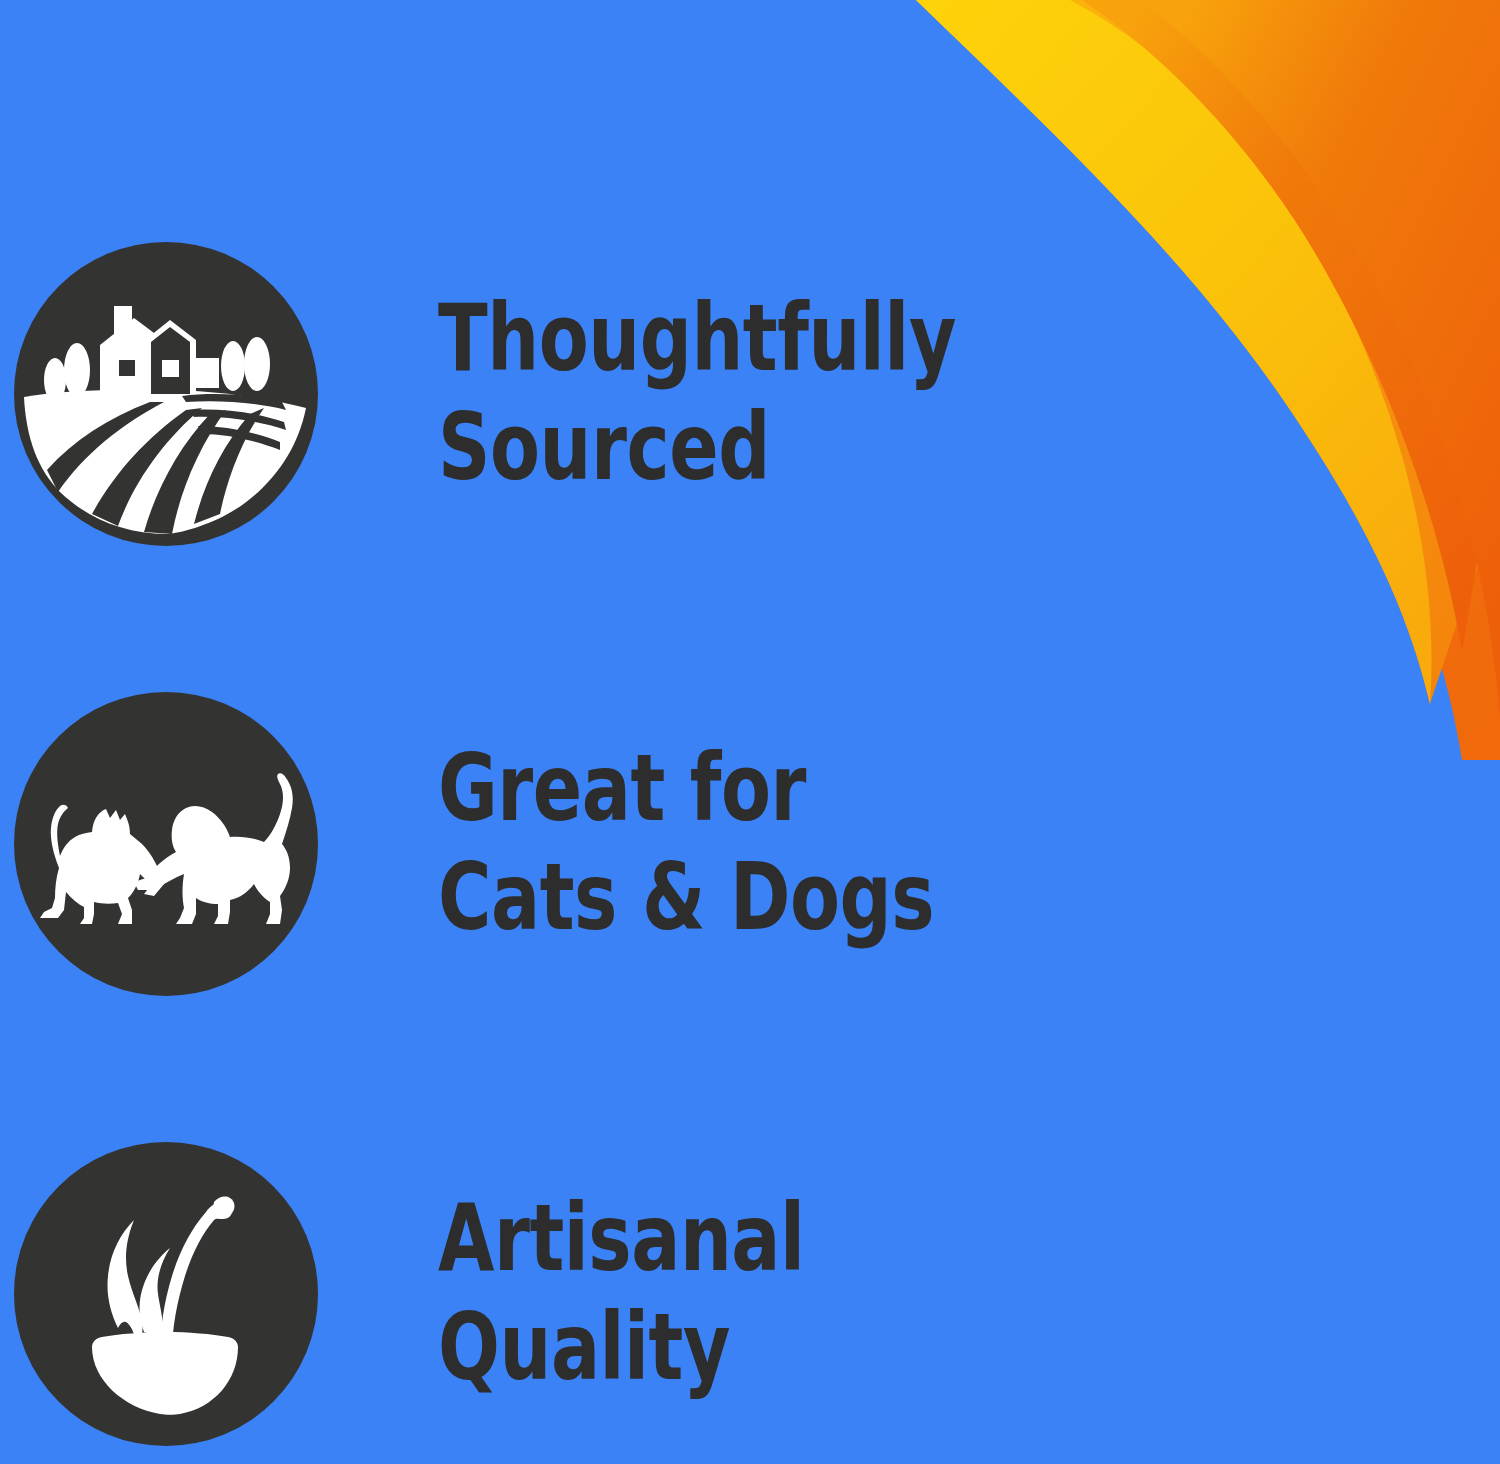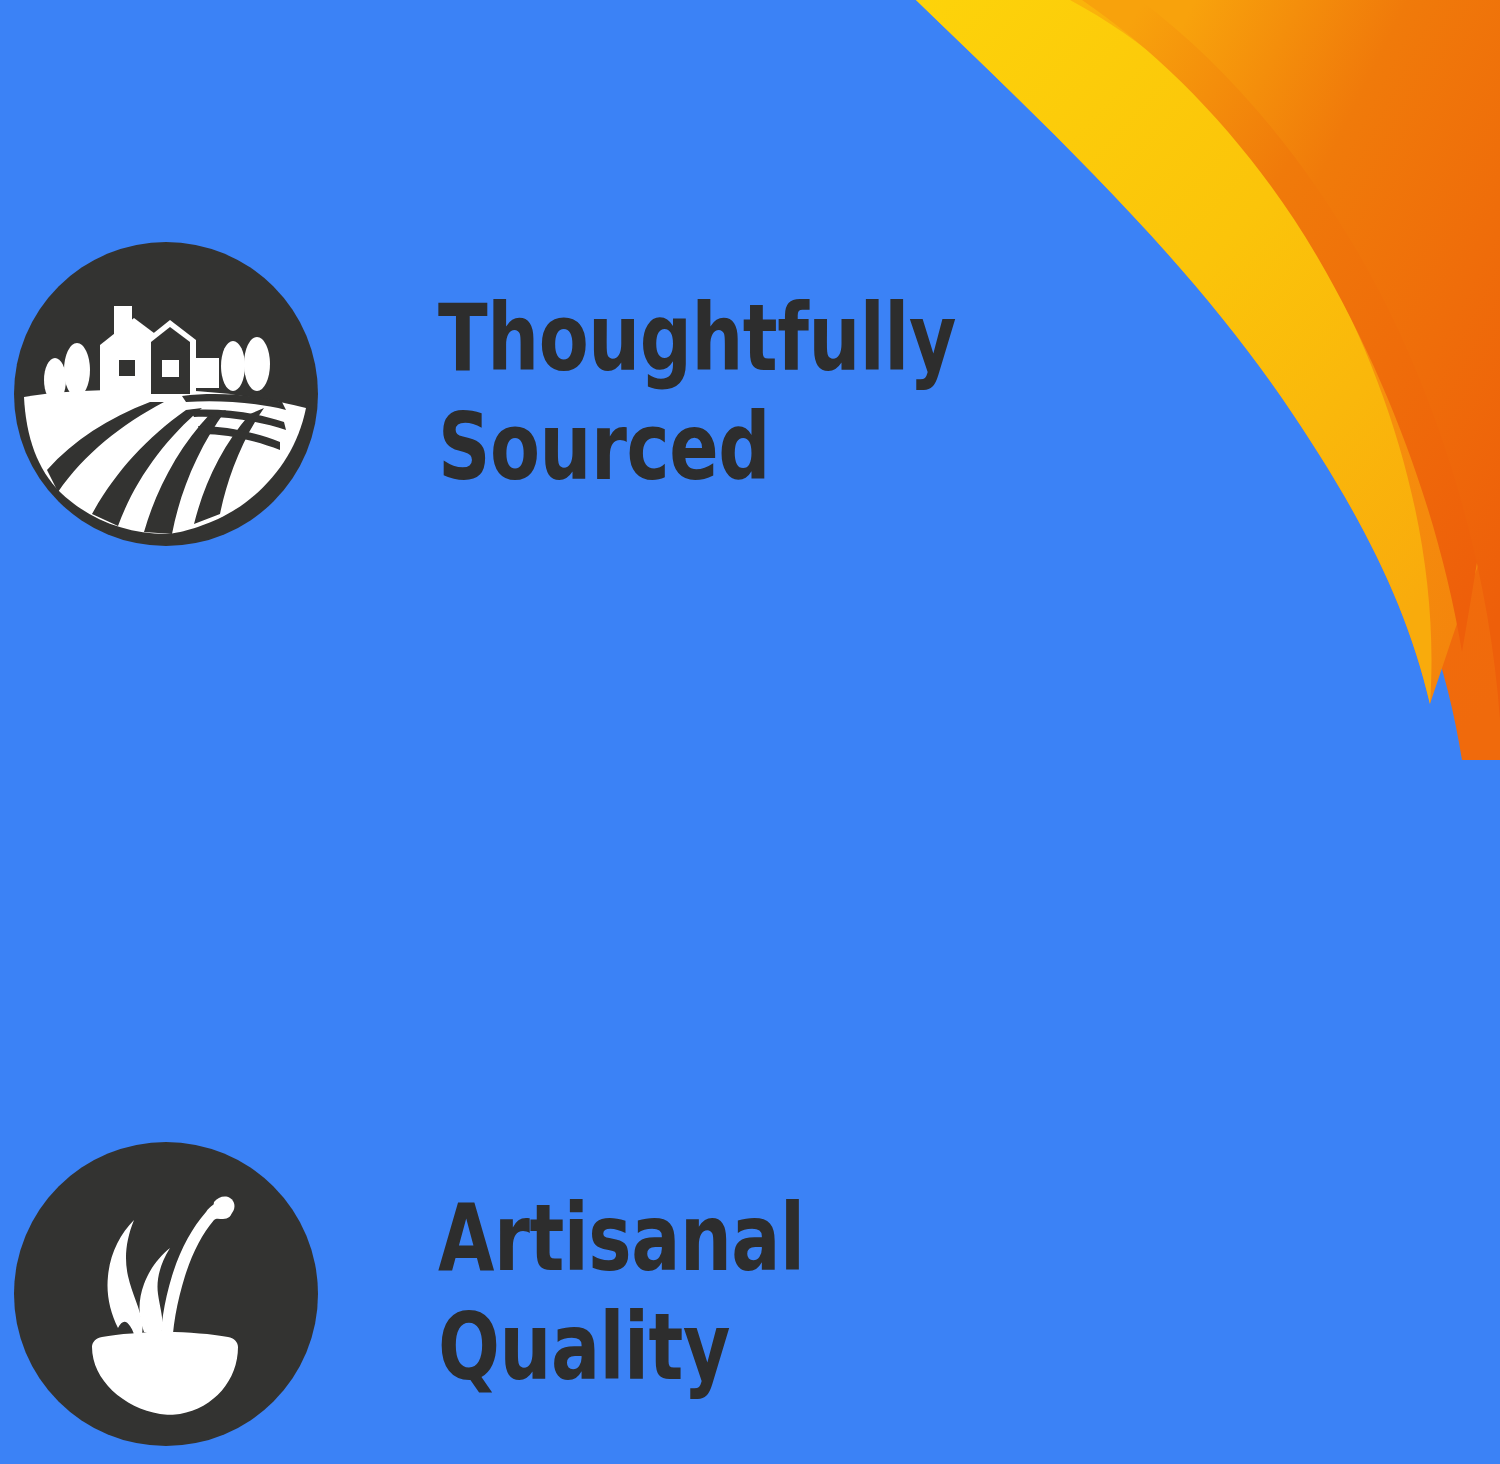--- a/index.html
+++ b/index.html
@@ -169,20 +169,75 @@
           <path d="M168,154 C200,150 236,152 268,160 L272,168 C240,160 204,158 172,160 Z"></path>
           <path d="M176,168 C206,166 240,170 270,180 L272,188 C242,178 208,174 180,175 Z"></path>
           <path d="M184,184 C212,184 240,190 266,200 L266,208 C240,198 212,192 188,192 Z"></path>
         </g>
       </svg>
     </div>
     <div class="feature-label" id="label-0">Thoughtfully
 Sourced</div>
   </div>
 
+  <div class="feature-row" id="row-1">
+    <div class="badge">
+      <svg viewBox="0 0 304 304" aria-hidden="true">
+        <g fill="#ffffff">
+
+          <path d="M116,142
+                   C116,133 113,127 111,122
+                   L106,128 L102,118 L96,126 L92,117
+                   C84,120 79,128 78,140
+                   C72,141 66,142 61,145
+                   C54,149 49,156 46,164
+                   C44,153 42,142 44,132
+                   C46,124 50,119 54,116
+                   C52,112 48,112 45,115
+                   C39,121 36,133 37,145
+                   C38,157 42,168 45,176
+                   C42,186 41,196 41,206
+                   L38,216 L30,220 L26,226 L44,226 L50,218 L52,200
+                   C58,207 64,212 70,215 L70,226 L66,232 L78,232 L80,222
+                   L80,210 C88,212 96,212 104,211 L108,222 L104,232
+                   L118,232 L118,218 L114,206
+                   C120,200 124,192 126,182
+                   C130,186 134,190 138,192 L130,202 L140,204 L150,192
+                   C146,178 138,162 128,152 Z"></path>
+
+          <path d="M162,160
+                   C150,166 140,176 132,186
+                   L120,190 L124,198 L140,198
+                   C150,192 160,186 170,182
+                   C168,194 168,206 170,216
+                   L166,226 L162,232 L178,232 L182,222 L182,206
+                   C188,210 196,212 204,212
+                   L204,224 L200,232 L214,232 L216,220 L216,208
+                   C226,206 234,200 240,192
+                   C244,200 250,206 256,210
+                   L256,222 L252,232 L266,232 L268,218 L266,204
+                   C272,196 276,186 276,176
+                   C276,166 273,158 268,152
+                   C272,140 276,128 278,116
+                   C280,104 278,94 272,86
+                   C270,82 266,80 264,82
+                   C262,84 264,88 266,92
+                   C270,100 270,110 266,122
+                   C262,134 256,144 250,150
+                   C240,146 228,144 216,145
+                   C212,134 206,126 198,120
+                   C190,114 180,112 172,116
+                   C164,120 159,128 158,138
+                   C157,146 158,154 162,160 Z"></path>
+        </g>
+      </svg>
+    </div>
+    <div class="feature-label" id="label-1">Great for
+Cats &amp; Dogs</div>
+  </div>
 
   <div class="feature-row" id="row-2">
     <div class="badge">
       <svg viewBox="0 0 304 304" aria-hidden="true">
         <g fill="#ffffff">
 
           <path d="M146,212
                    C146,186 150,160 158,134
                    C166,108 178,86 192,70
                    C196,64 202,60 208,60

